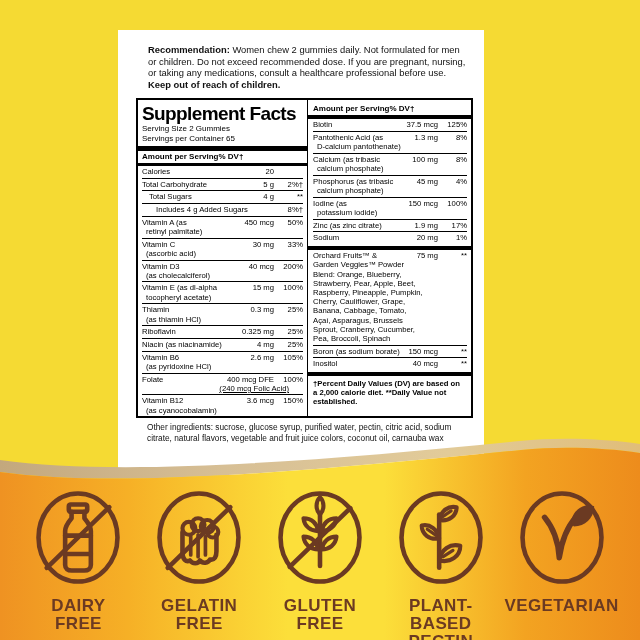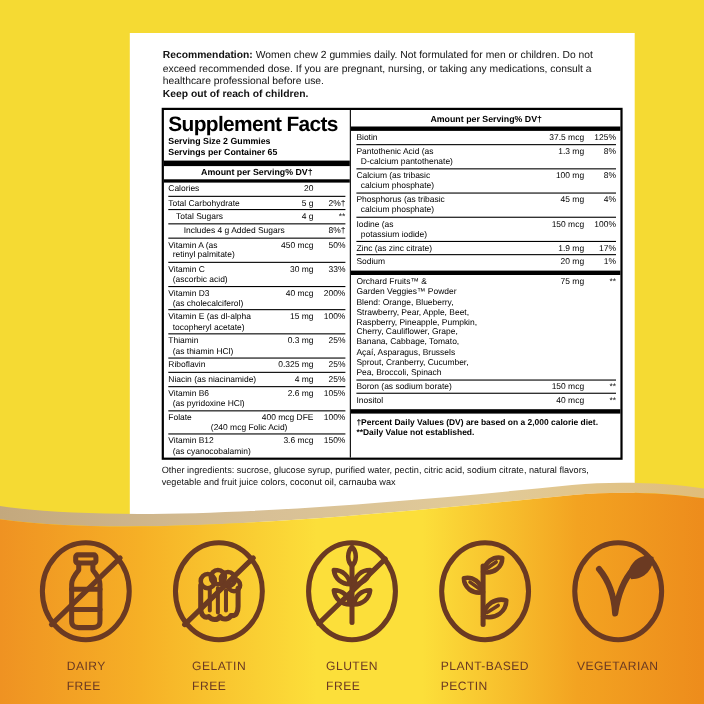--- a/index.html
+++ b/index.html
@@ -7,69 +7,69 @@
     width:640px;height:640px;position:relative;overflow:hidden;
     font-family:"Liberation Sans",sans-serif;
     background:#f5da33;
   }
   .bg-top{
     position:absolute;inset:0;
     background:radial-gradient(75% 52% at 50% 4%, #fdfaе6 0%, #fdfae6 0%, #faefa0 30%, #f7e254 62%, #f5da33 100%);
   }
   
   .panel{
-    position:absolute;left:118px;top:30px;width:459px;height:445px;
+    position:absolute;left:118px;top:30px;width:366px;height:445px;
     background:#ffffff;z-index:1;color:#000;
   }
   .recommendation{
     margin:14px 16px 0 30px;
     font-size:9.4px;line-height:11.6px;color:#111;
   }
   .recommendation b{font-weight:bold;}
   .recommendation .warn{display:block;}
   
   .sf-box{
-    display:flex;border:2px solid #000;margin:8px 11px 0 29px;background:#fff;
+    display:flex;border:2px solid #000;margin:8px 11px 0 18px;background:#fff;
   }
   .sf-col{box-sizing:border-box;}
   .sf-left{width:170px;border-right:1.5px solid #000;padding:2px 4px 0 4px;}
   .sf-right{flex:1;padding:2px 4px 0 5px;display:flex;flex-direction:column;}
   .sf-title{font-size:19px;font-weight:bold;letter-spacing:-0.6px;white-space:nowrap;line-height:21px;margin-top:1px;}
-  .sf-serving{font-size:8px;line-height:10px;font-weight:bold;}
+  .sf-serving{font-size:8px;line-height:10px;}
   .bar-thick{height:4.5px;background:#000;margin:2px -4px 0 -4px;}
   .sf-right .bar-thick{margin:0 -4px 0 -5px;}
   .bar-med{height:2.5px;background:#000;margin:0 -4px;}
-  .sf-hdr{display:flex;justify-content:center;font-weight:bold;font-size:8px;line-height:10px;padding:1.5px 0 1px;}
+  .sf-hdr{display:flex;justify-content:flex-start;font-weight:bold;font-size:8px;line-height:10px;padding:1.5px 0 1px;}
   .sf-rows{font-size:7.7px;line-height:9.2px;}
   .sf-row{border-top:1px solid #000;padding:1px 0 1.5px;}
   .sf-row:first-child{border-top:none;}
   .sf-bar + .sf-row{border-top:none;}
   .sf-l1{display:flex;align-items:flex-start;}
   .sf-nm{flex:1;}
   .sf-amt{white-space:nowrap;}
   .sf-dv{width:29px;text-align:right;white-space:nowrap;}
   .sf-cont{padding-left:0;}
   .ind-cont{padding-left:4px;}
   .ind1 .sf-nm{padding-left:7px;}
   .ind2 .sf-nm{padding-left:14px;}
-  .sf-sub{text-align:center;padding-right:14px;}
+  .sf-sub{text-align:right;padding-right:14px;text-decoration:underline;}
   .sf-bar{height:4.5px;background:#000;margin:1.5px -4px 0 -5px;}
   .sf-footnote{font-size:7.7px;line-height:9.4px;padding:2.5px 1px 3px 0;font-weight:bold;}
   .other-ing{margin:4px 24px 16px 29px;font-size:8.3px;line-height:10.2px;color:#111;}
   
   .wave{position:absolute;left:0;top:430px;width:640px;height:210px;z-index:2;display:block;}
   
   .badges{
     position:absolute;left:0;top:487px;width:640px;z-index:3;
     display:flex;justify-content:space-between;padding:0 18px;box-sizing:border-box;
   }
   .badge{width:121px;display:flex;flex-direction:column;align-items:center;}
   .badge-label{
-    margin-top:9px;color:#6b3a22;font-weight:normal;
-    font-size:11px;line-height:18px;letter-spacing:0.4px;
+    margin-top:9px;text-align:center;color:#6b3a22;font-weight:bold;
+    font-size:17px;line-height:18px;letter-spacing:0.4px;
   }
 </style>
 </head>
 <body>
 
 <div class="bg-top"></div>
 
 <div class="panel">
 
   <p class="recommendation"><b>Recommendation:</b>

